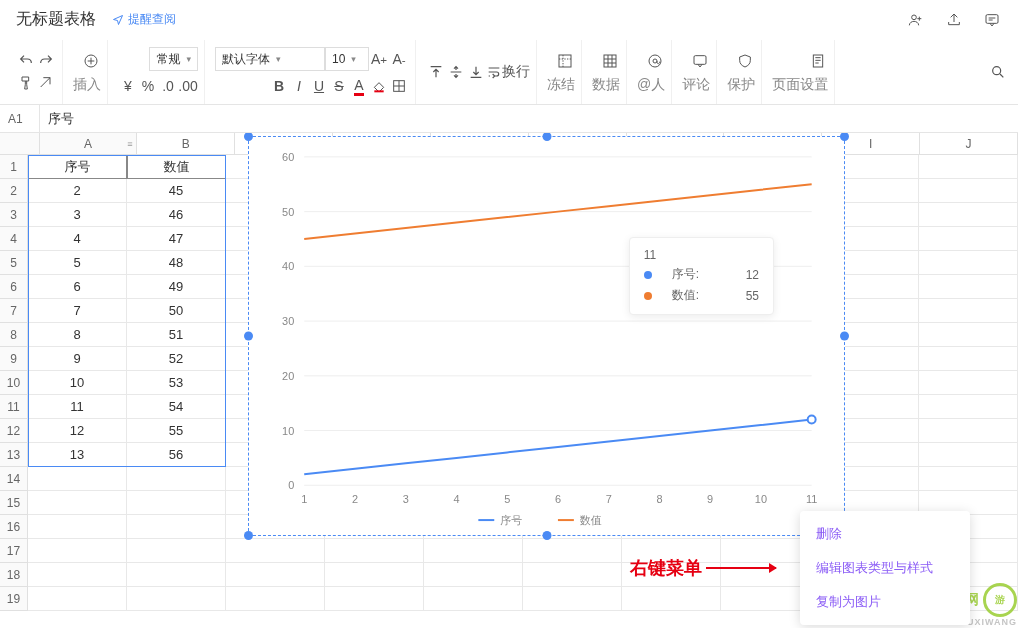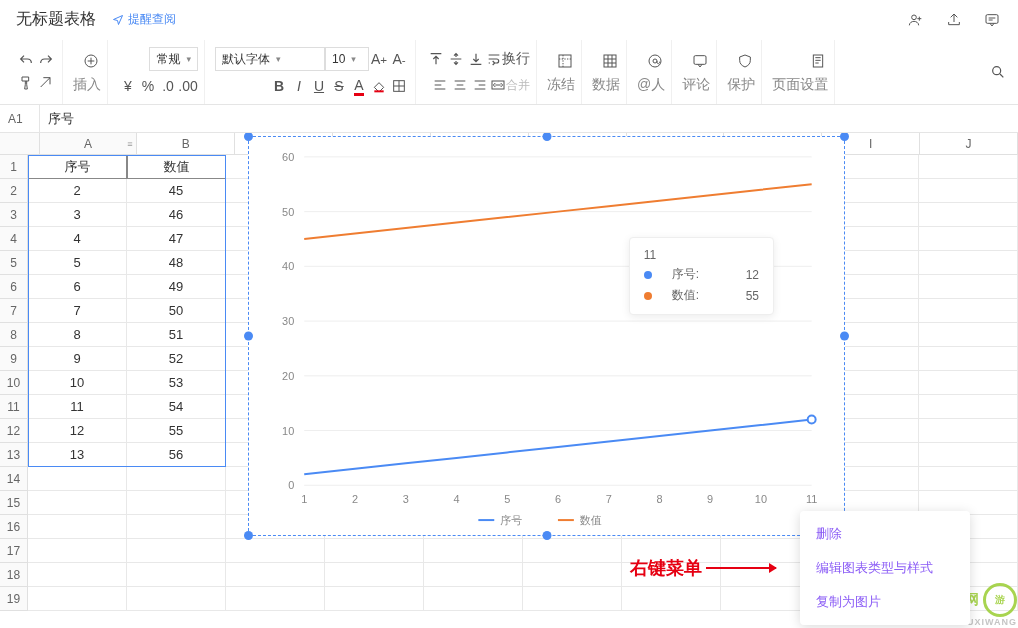--- a/index.html
+++ b/index.html
@@ -209,44 +209,20 @@
       <span class="tool-btn">
           <svg viewBox="0 0 24 24" stroke-width="1.8">
             <path d="M4 20h16M12 4v12M8 12l4 4 4-4"></path>
           </svg>
         </span>
       <span class="tool-btn" style="width:auto">
           <svg viewBox="0 0 24 24" width="14" stroke-width="1.8">
             <path d="M4 6h16M4 12h12a3 3 0 010 6h-3M10 15l3 3-3 3M4 18h2"></path>
           </svg> 
           <span style="font-size:14px">换行</span>
-        </span>
-    </div>
-    <div class="tool-row" style="margin-top:4px">
-      <span class="tool-btn">
-          <svg viewBox="0 0 24 24" stroke-width="1.8">
-            <path d="M4 6h16M4 12h10M4 18h16"></path>
-          </svg>
-        </span>
-      <span class="tool-btn">
-          <svg viewBox="0 0 24 24" stroke-width="1.8">
-            <path d="M4 6h16M7 12h10M4 18h16"></path>
-          </svg>
-        </span>
-      <span class="tool-btn">
-          <svg viewBox="0 0 24 24" stroke-width="1.8">
-            <path d="M4 6h16M10 12h10M4 18h16"></path>
-          </svg>
-        </span>
-      <span class="tool-btn" style="width:auto;color:#bbb">
-          <svg viewBox="0 0 24 24" width="14" stroke-width="1.5" stroke="#bbb">
-            <rect x="3" y="6" width="18" height="12"></rect>
-            <path d="M8 12h8M8 9l-3 3 3 3M16 9l3 3-3 3"></path>
-          </svg> 
-          <span style="font-size:12px">合并</span>
         </span>
     </div>
   </div>
   <div class="tool-group">
     <span class="tool-btn">
         <svg viewBox="0 0 24 24" stroke-width="1.5" width="20" height="20">
           <rect x="3" y="3" width="18" height="18"></rect>
           <path d="M9 3v18M3 9h18" stroke-dasharray="2"></path>
         </svg>
       </span>

